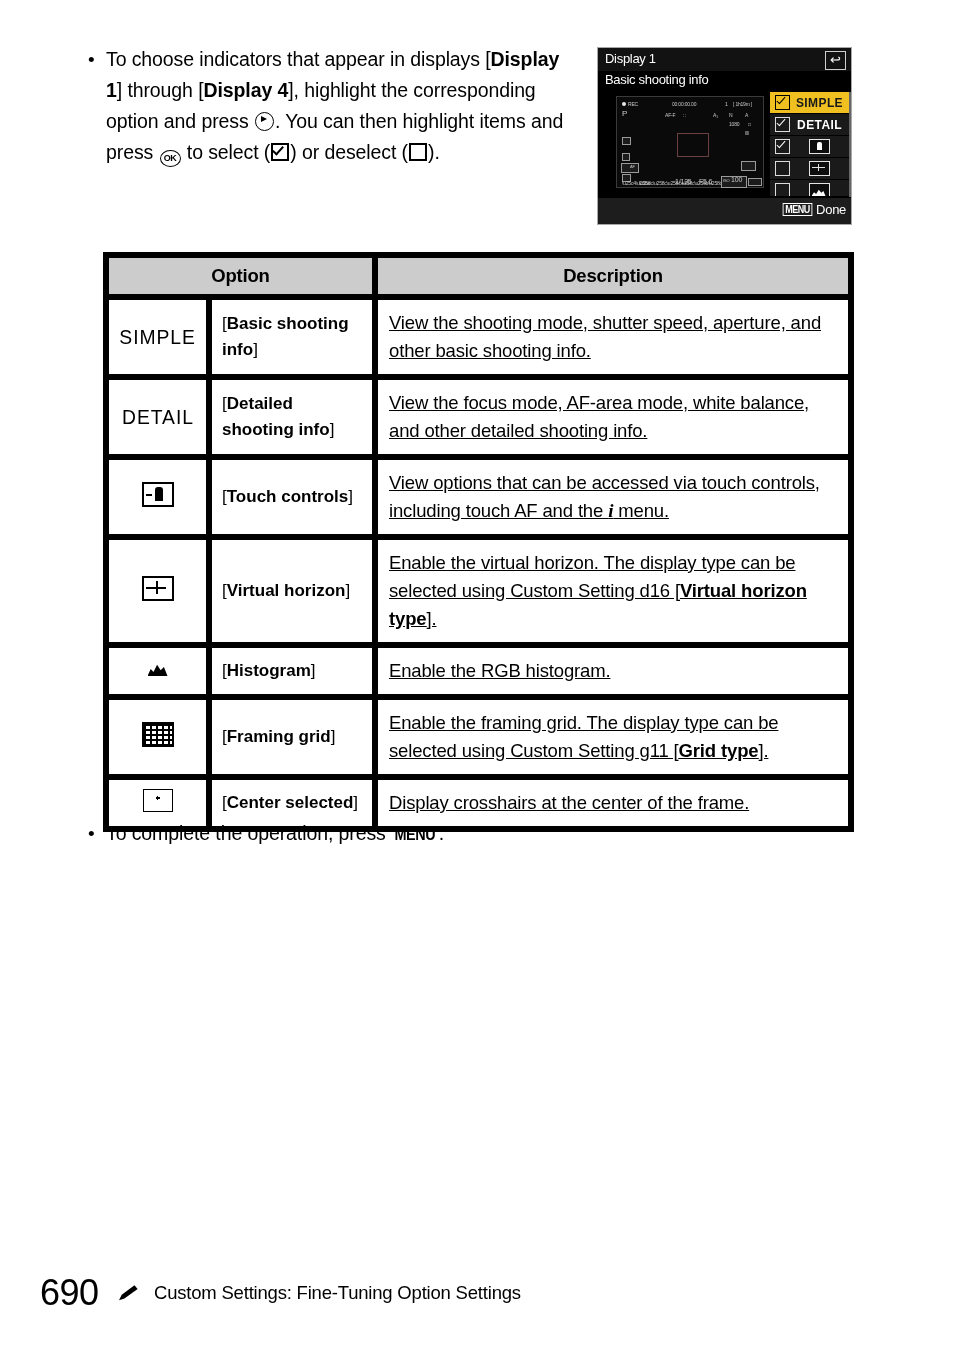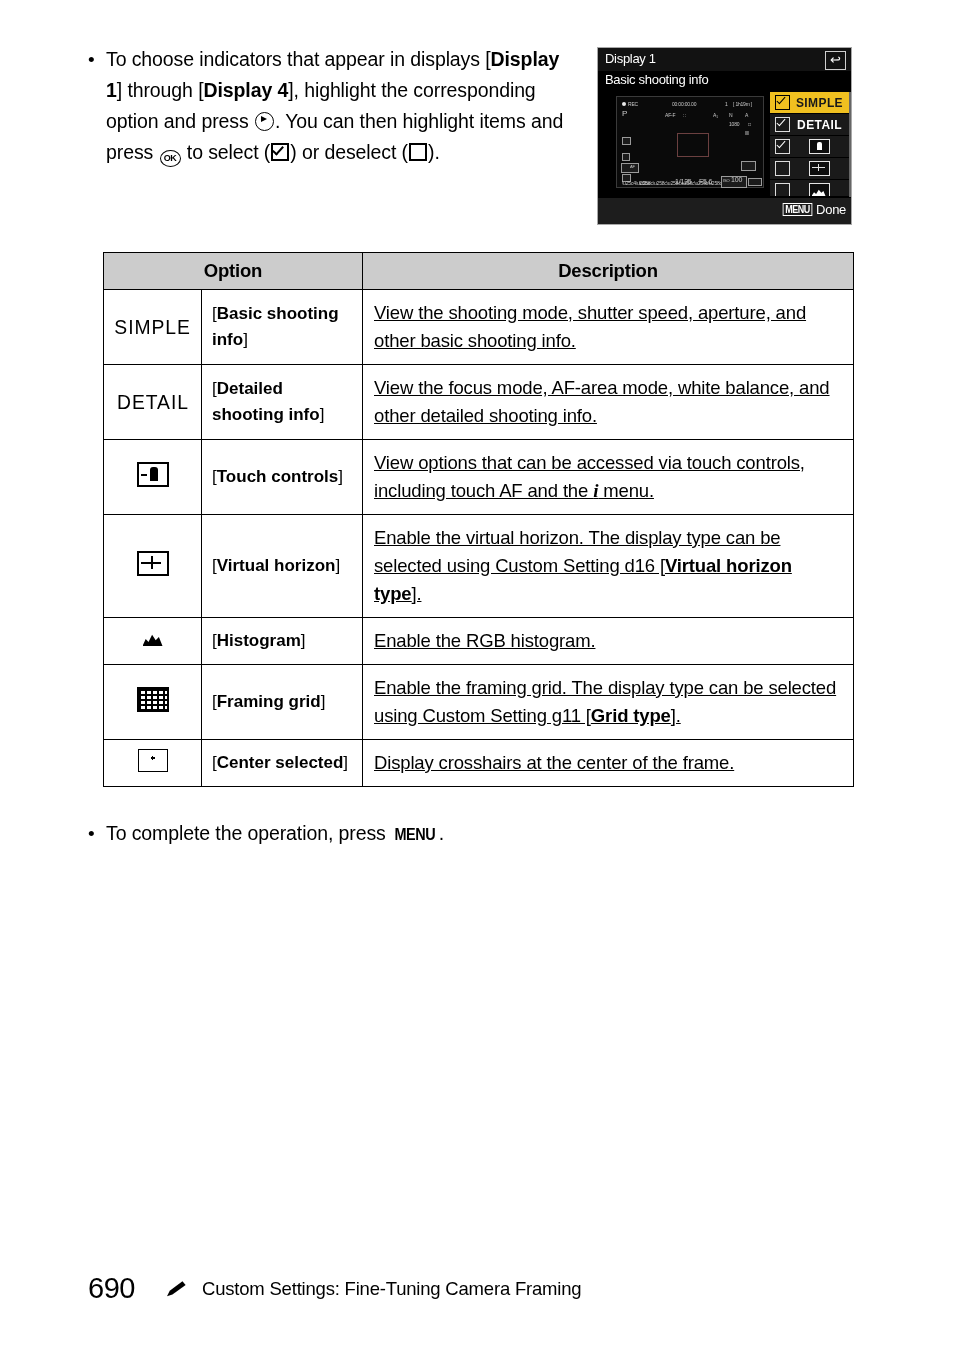--- a/index.html
+++ b/index.html
@@ -323,21 +323,21 @@
   
   table.opt-table {
     position: absolute;
     left: 103px;
     top: 252px;
     width: 751px;
     border-collapse: collapse;
     font-size: 18px;
   }
   table.opt-table td, table.opt-table th {
-    border: 1px solid #000000;
+    border: 6px solid #000000;
     padding: 0;
     vertical-align: middle;
   }
   table.opt-table thead th {
     background: #cccccc;
     font-size: 18.5px;
     font-weight: 700;
     text-align: center;
     height: 36px;
     letter-spacing: -0.2px;
@@ -443,24 +443,23 @@
 
   
   .footer {
     position: absolute;
     left: 40px;
     top: 1272px;
     display: flex;
     align-items: center;
   }
   .footer .pgnum {
-    font-size: 29px;
+    font-size: 36px;
     letter-spacing: -0.5px;
     width: 78px;
-    margin-left: 48px;
   }
   .pencil-icon {
     width: 22px;
     height: 20px;
     margin-right: 14px;
     flex: 0 0 22px;
   }
   .footer .ftxt {
     font-size: 18.5px;
     letter-spacing: -0.2px;
@@ -628,14 +627,14 @@
 <div class="bullet-close">
   <span class="bullet-dot">•</span>
   <span class="bullet-text"><span>To complete the operation, press </span><span class="glyph-menu">MENU</span><span>.</span></span>
 </div>
 
 <div class="footer">
   <span class="pgnum">690</span>
   <svg class="pencil-icon" viewBox="0 0 24 22">
     <path d="M1 19 L4 13 L18 2.5 L21.5 6.5 L7 17 Z" fill="#000"></path>
   </svg>
-  <span class="ftxt">Custom Settings: Fine-Tuning Camera Framing</span>
+  <span class="ftxt">Custom Settings: Fine-Tuning Option Settings</span>
 </div>
 
 </body></html>

